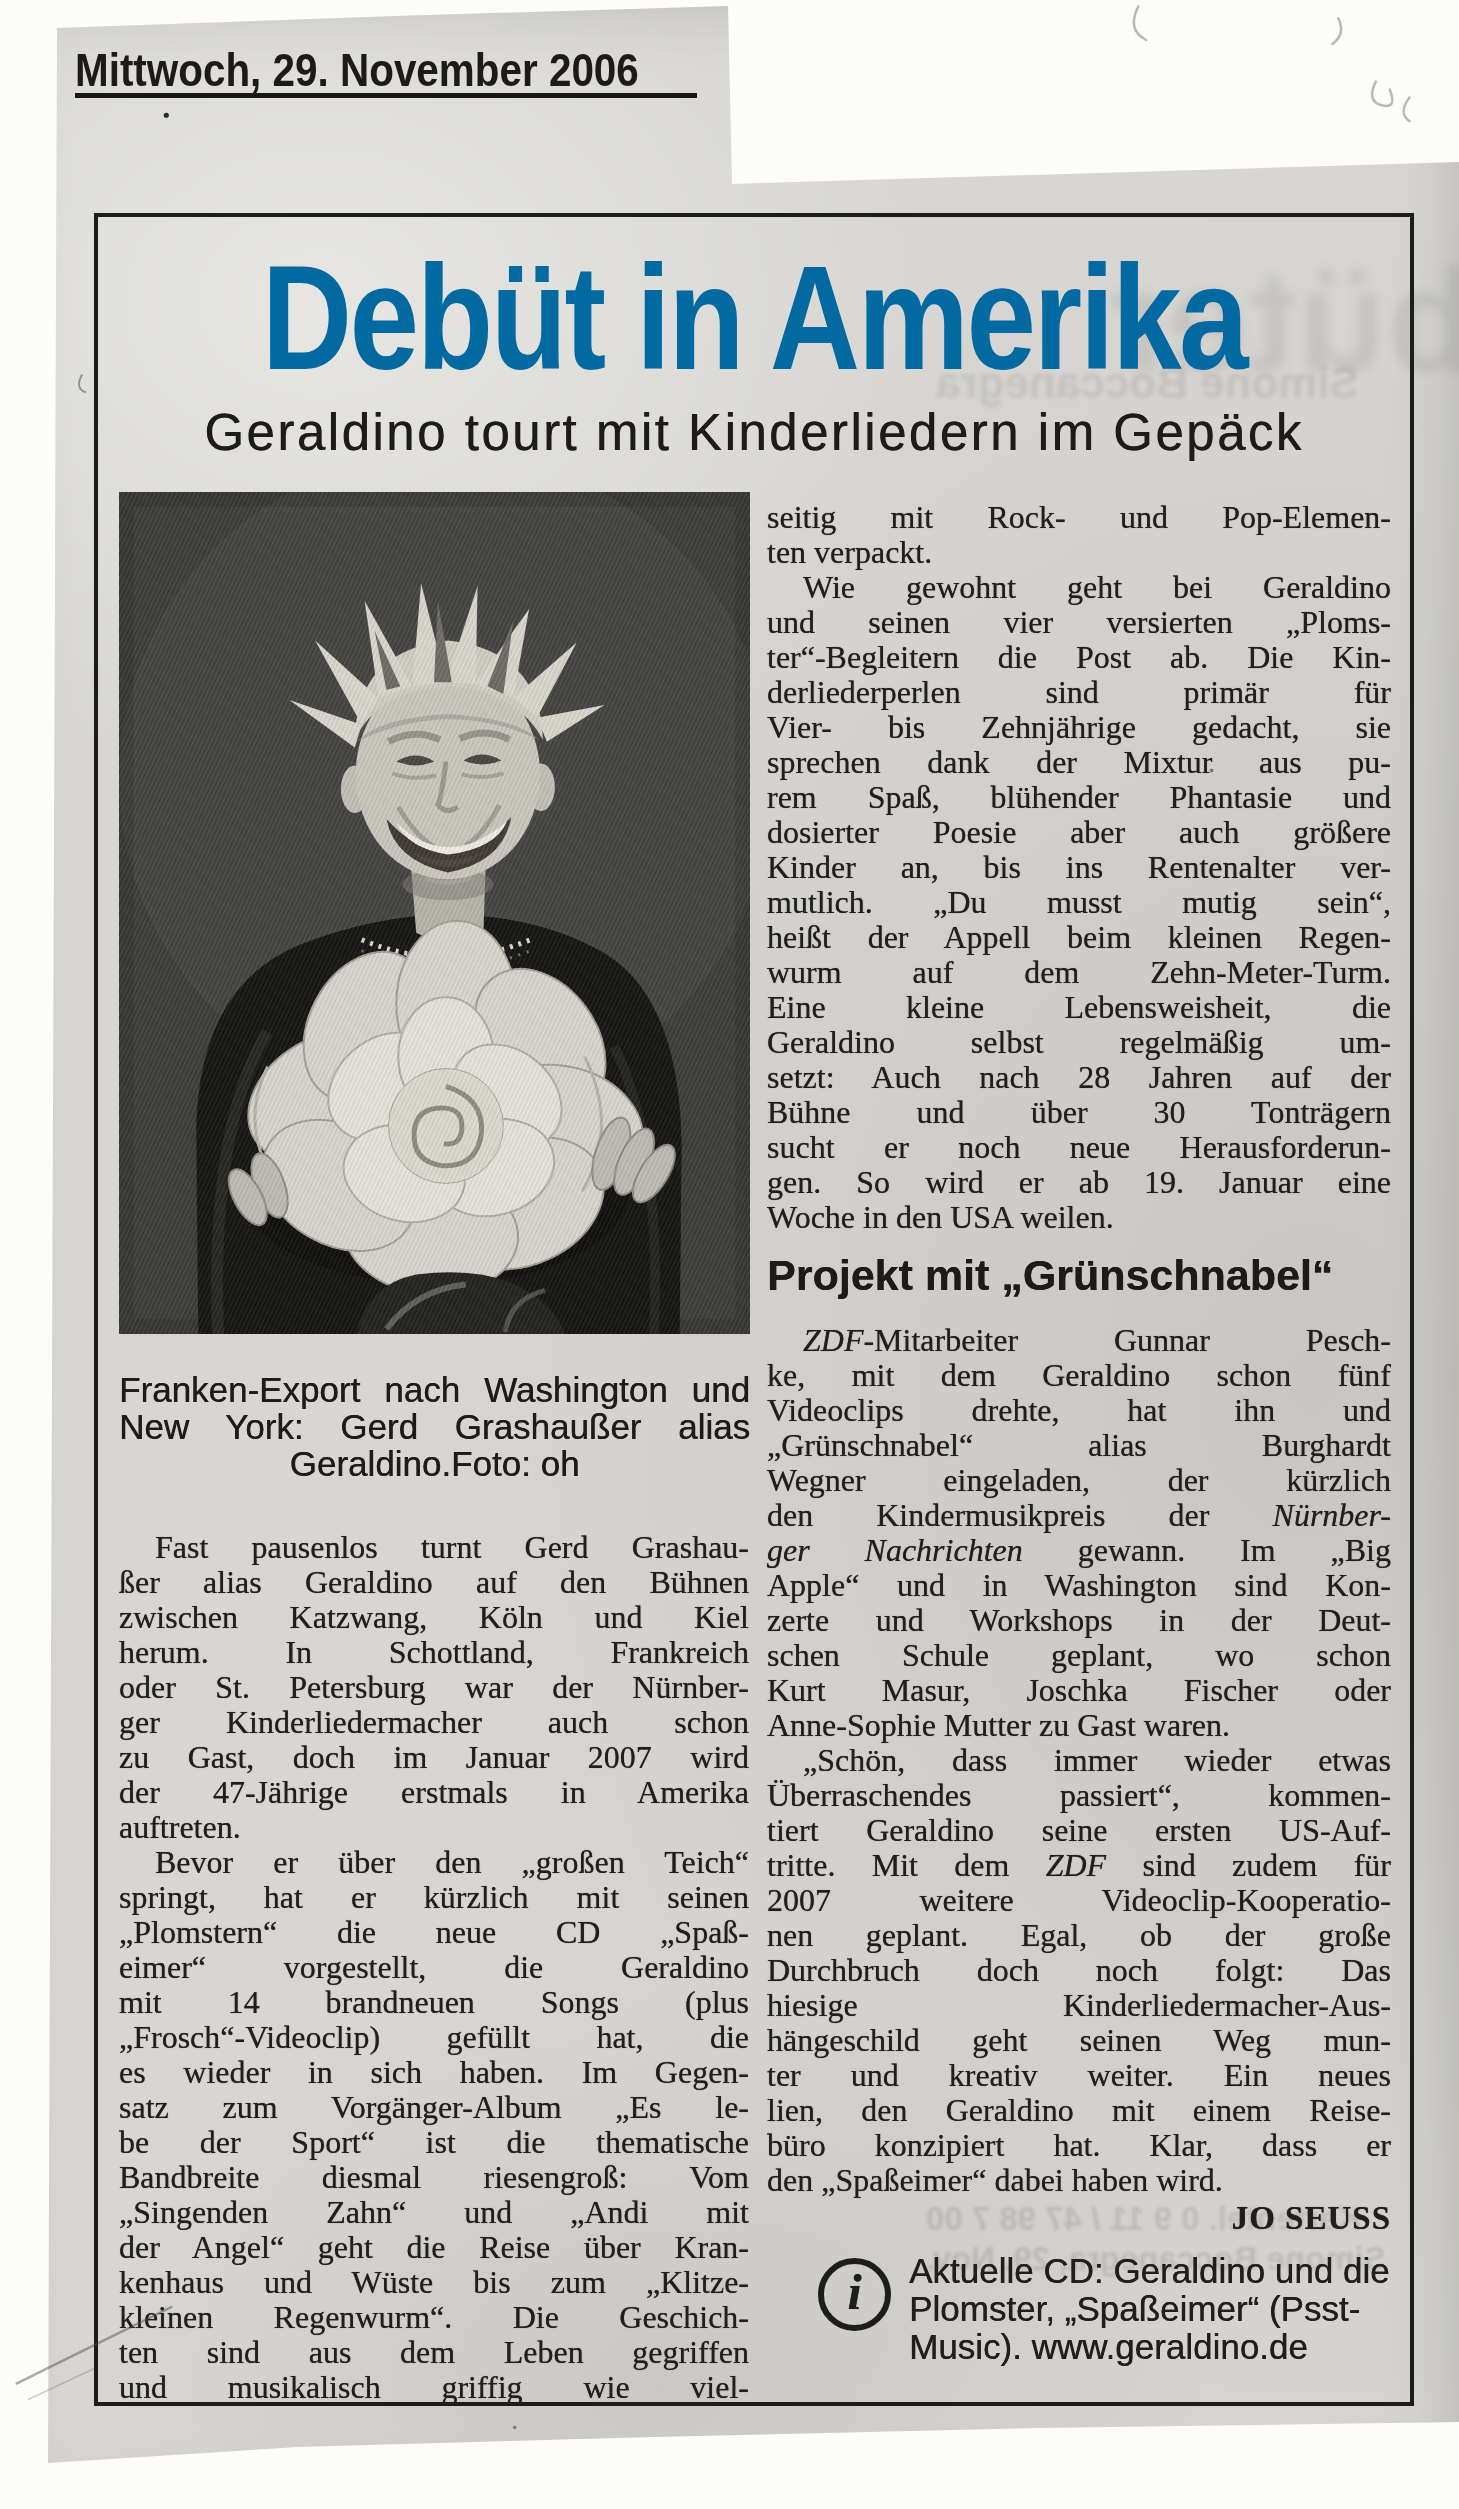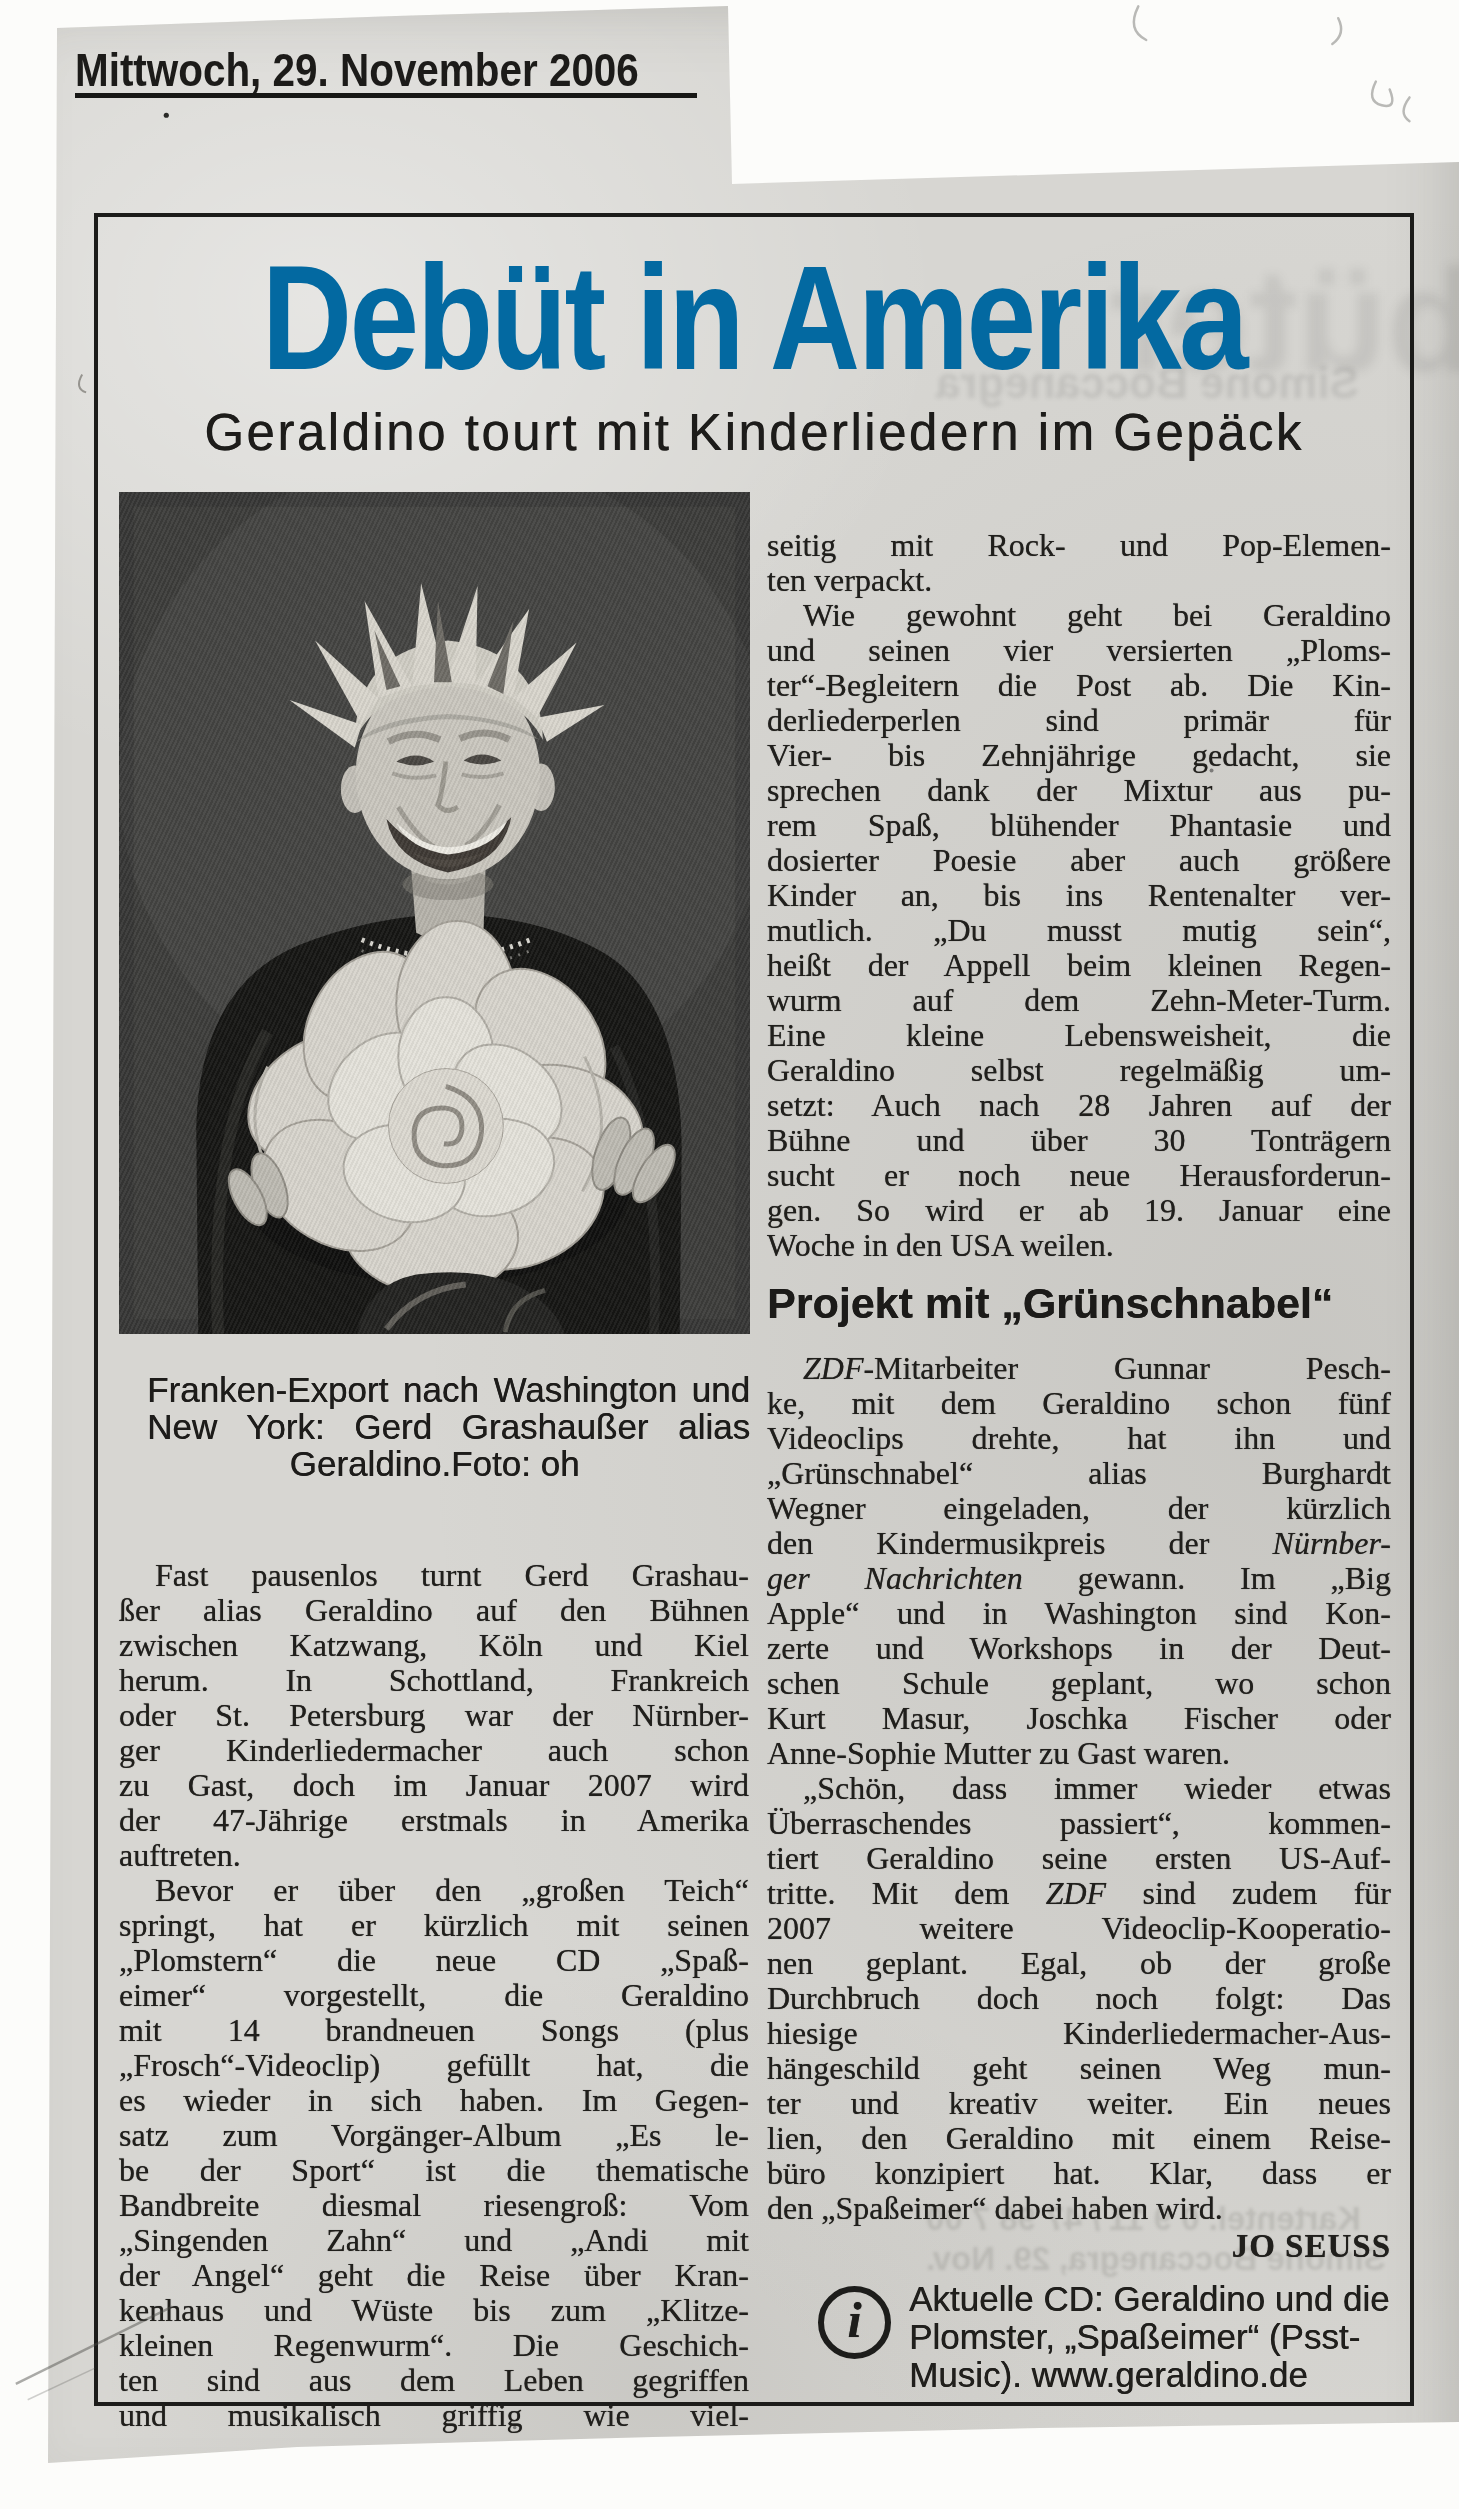--- a/index.html
+++ b/index.html
@@ -45,26 +45,26 @@
               font-size:51px; line-height:57px; font-weight:normal; letter-spacing:2.5px;
               color:#1d1c1a; text-shadow:0.5px 0 0 #1d1c1a; }
 
   .photo { position:absolute; left:21px; top:275px; width:631px; height:842px; background:#3d3d3b; }
   .photo svg { display:block; width:100%; height:100%; }
   .photo::after { content:""; position:absolute; inset:0; pointer-events:none;
     background:repeating-linear-gradient(115deg, rgba(255,255,255,.05) 0 2px, rgba(0,0,0,.05) 2px 4px); }
 
   .caption { position:absolute; left:21px; top:1154px; width:631px;
              font-size:35px; line-height:37px; color:#1d1c1a; text-shadow:0.4px 0 0 #1d1c1a; }
-  .caption .tline { text-align:justify; text-align-last:justify;margin-left:28px; }
+  .caption .tline { text-align:justify; text-align-last:justify; }
   .caption-last { display:flex; justify-content:center; }
 
   .col { position:absolute; width:630px; font-family:"Liberation Serif", serif;
          font-size:32px; line-height:35px; color:#201f1c;
-         text-shadow:0 0 0.7px rgba(32,31,28,.85);margin-top:28px; }
+         text-shadow:0 0 0.7px rgba(32,31,28,.85); }
   .col-left  { left:21px;  top:1313px; }
   .col-right { left:669px; top:283px; width:624px; }
 
   .tline { text-align:justify; text-align-last:justify; }
   .tline.lastline { text-align-last:left; }
   .tline.indent { text-indent:36px; }
 
   .subhead { font-family:"Liberation Sans", sans-serif; font-weight:bold; font-size:43px;
              line-height:48px; margin:16px 0 24px 0; color:#1c1b19; text-shadow:0.3px 0 0 #1c1b19; }
 

